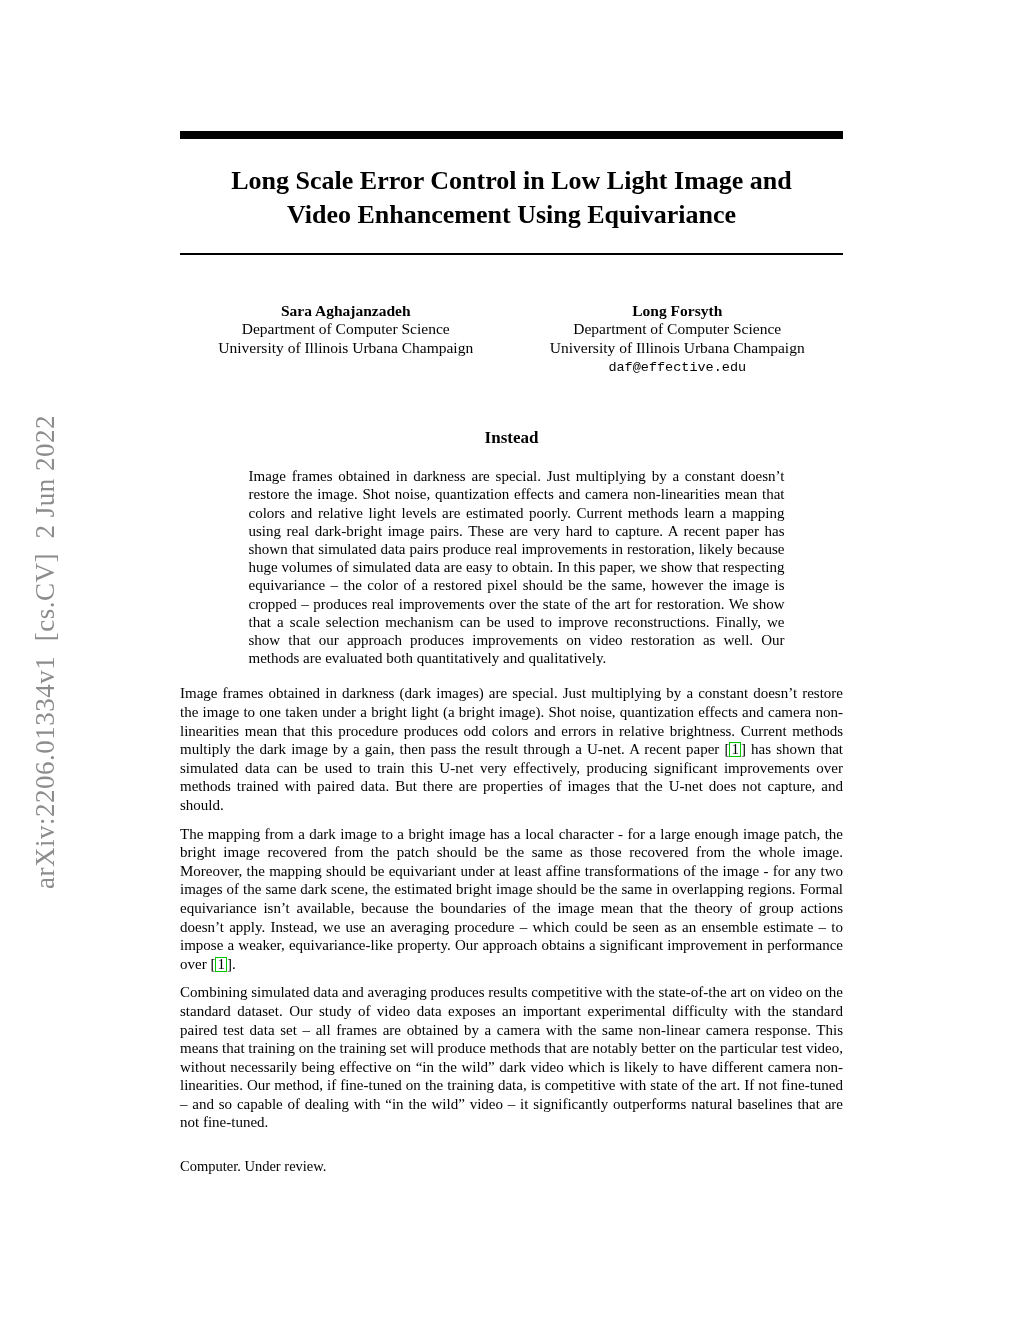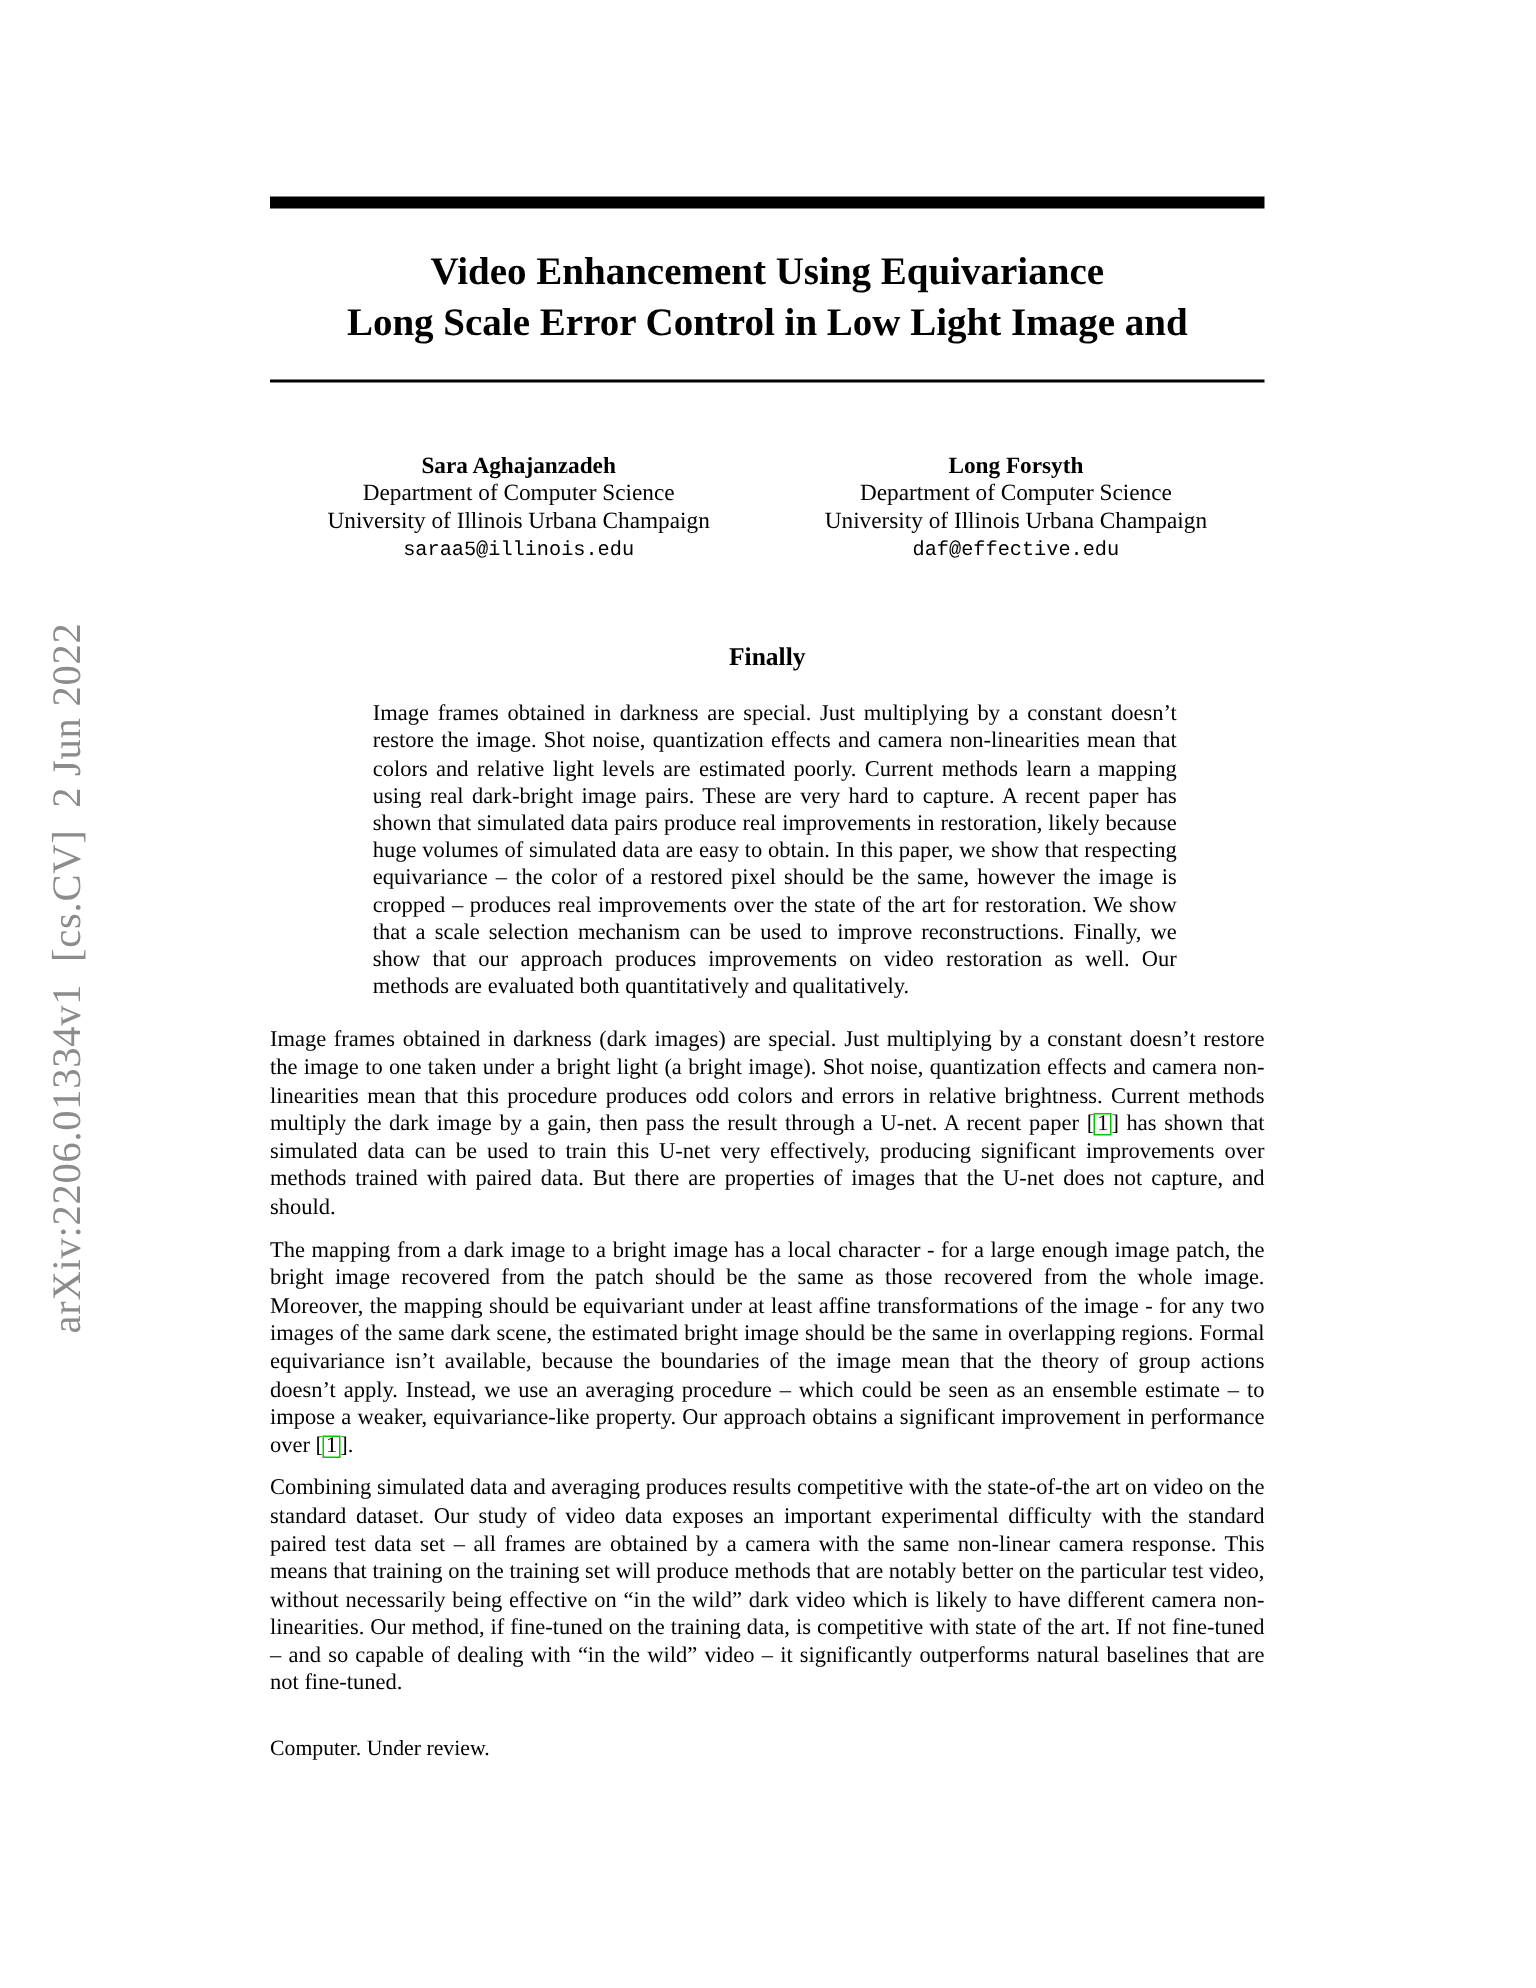--- a/index.html
+++ b/index.html
@@ -123,43 +123,42 @@
 
 <div class="page">
 
   <div class="arxiv-watermark">arXiv:2206.01334v1  [cs.CV]  2 Jun 2022</div>
 
   <div class="content">
 
     <div class="rule-thick"></div>
 
     <h1 class="paper-title">
+      <span>Long Scale Error Control in Low Light Image and</span>
       <span>Video Enhancement Using Equivariance</span>
-      <span>Long Scale Error Control in Low Light Image and</span>
     </h1>
 
     <div class="rule-thin"></div>
 
     <div class="authors">
       <div class="author">
         <div class="author-name">Sara Aghajanzadeh</div>
         <div class="author-affil">Department of Computer Science</div>
         <div class="author-affil">University of Illinois Urbana Champaign</div>
-        <div class="author-email">saraa5@illinois.edu</div>
       </div>
       <div class="author">
         <div class="author-name">Long Forsyth</div>
         <div class="author-affil">Department of Computer Science</div>
         <div class="author-affil">University of Illinois Urbana Champaign</div>
         <div class="author-email">daf@effective.edu</div>
       </div>
     </div>
 
     <div class="abstract">
-      <div class="abstract-heading">Finally</div>
+      <div class="abstract-heading">Instead</div>
       <p class="abstract-text">Image frames obtained in darkness are special.  Just multiplying by a constant doesn’t restore the image.  Shot noise, quantization effects and camera non-linearities mean that colors and relative light levels are estimated poorly.  Current methods learn a mapping using real dark-bright image pairs. These are very hard to capture. A recent paper has shown that simulated data pairs produce real improvements in restoration, likely because huge volumes of simulated data are easy to obtain.  In this paper, we show that respecting equivariance – the color of a restored pixel should be the same, however the image is cropped – produces real improvements over the state of the art for restoration. We show that a scale selection mechanism can be used to improve reconstructions. Finally, we show that our approach produces improvements on video restoration as well. Our methods are evaluated both quantitatively and qualitatively.</p>
     </div>
 
 
     <p class="body-para">
       <span>Image frames obtained in darkness (dark images) are special. Just multiplying by a constant doesn’t restore the image to one taken under a bright light (a bright image). Shot noise, quantization effects and camera non-linearities mean that this procedure produces odd colors and errors in relative brightness. Current methods multiply the dark image by a gain, then pass the result through a U-net. A recent paper </span><span class="cite"><span>[</span><span class="cite-box">1</span><span>]</span></span><span> has shown that simulated data can be used to train this U-net very effectively, producing significant improvements over methods trained with paired data. But there are properties of images that the U-net does not capture, and should.</span>
     </p>
 
     <p class="body-para">
       <span>The mapping from a dark image to a bright image has a local character - for a large enough image patch, the bright image recovered from the patch should be the same as those recovered from the whole image.  Moreover, the mapping should be equivariant under at least affine transformations of the image - for any two images of the same dark scene, the estimated bright image should be the same in overlapping regions. Formal equivariance isn’t available, because the boundaries of the image mean that the theory of group actions doesn’t apply. Instead, we use an averaging procedure – which could be seen as an ensemble estimate – to impose a weaker, equivariance-like property. Our approach obtains a significant improvement in performance over </span><span class="cite"><span>[</span><span class="cite-box">1</span><span>]</span></span><span>.</span>

